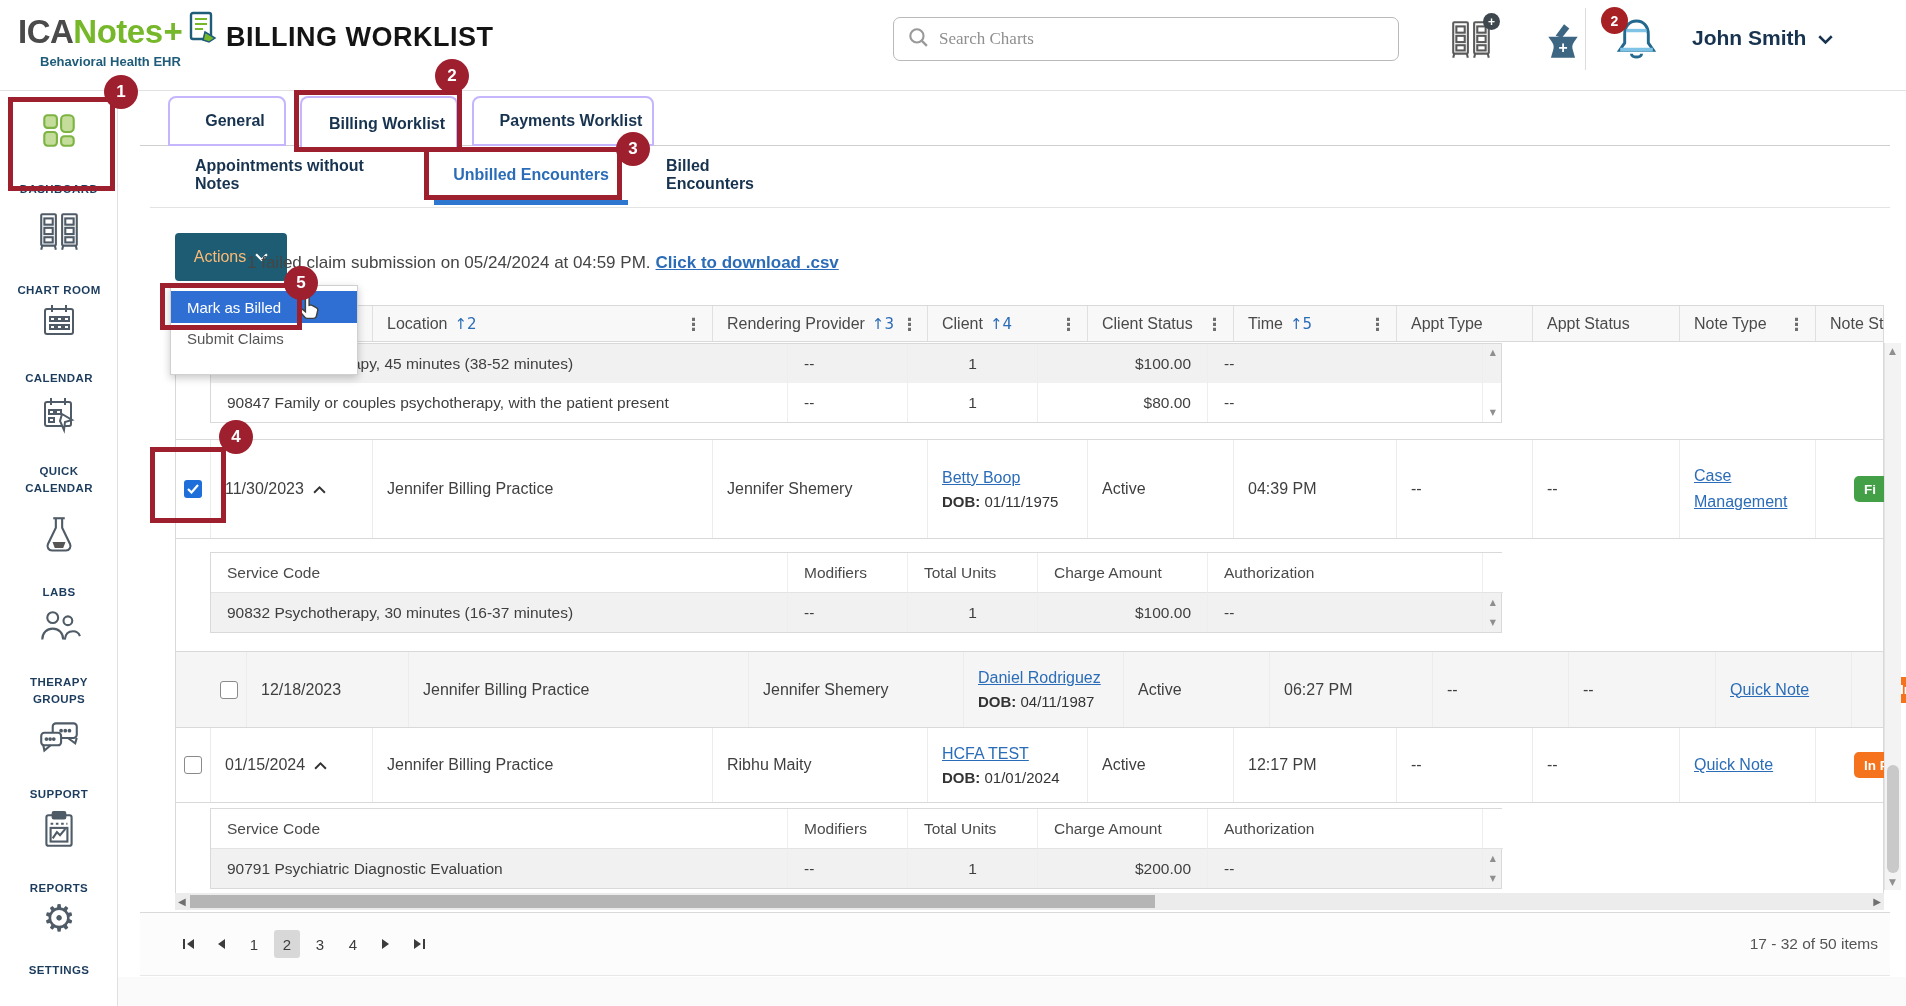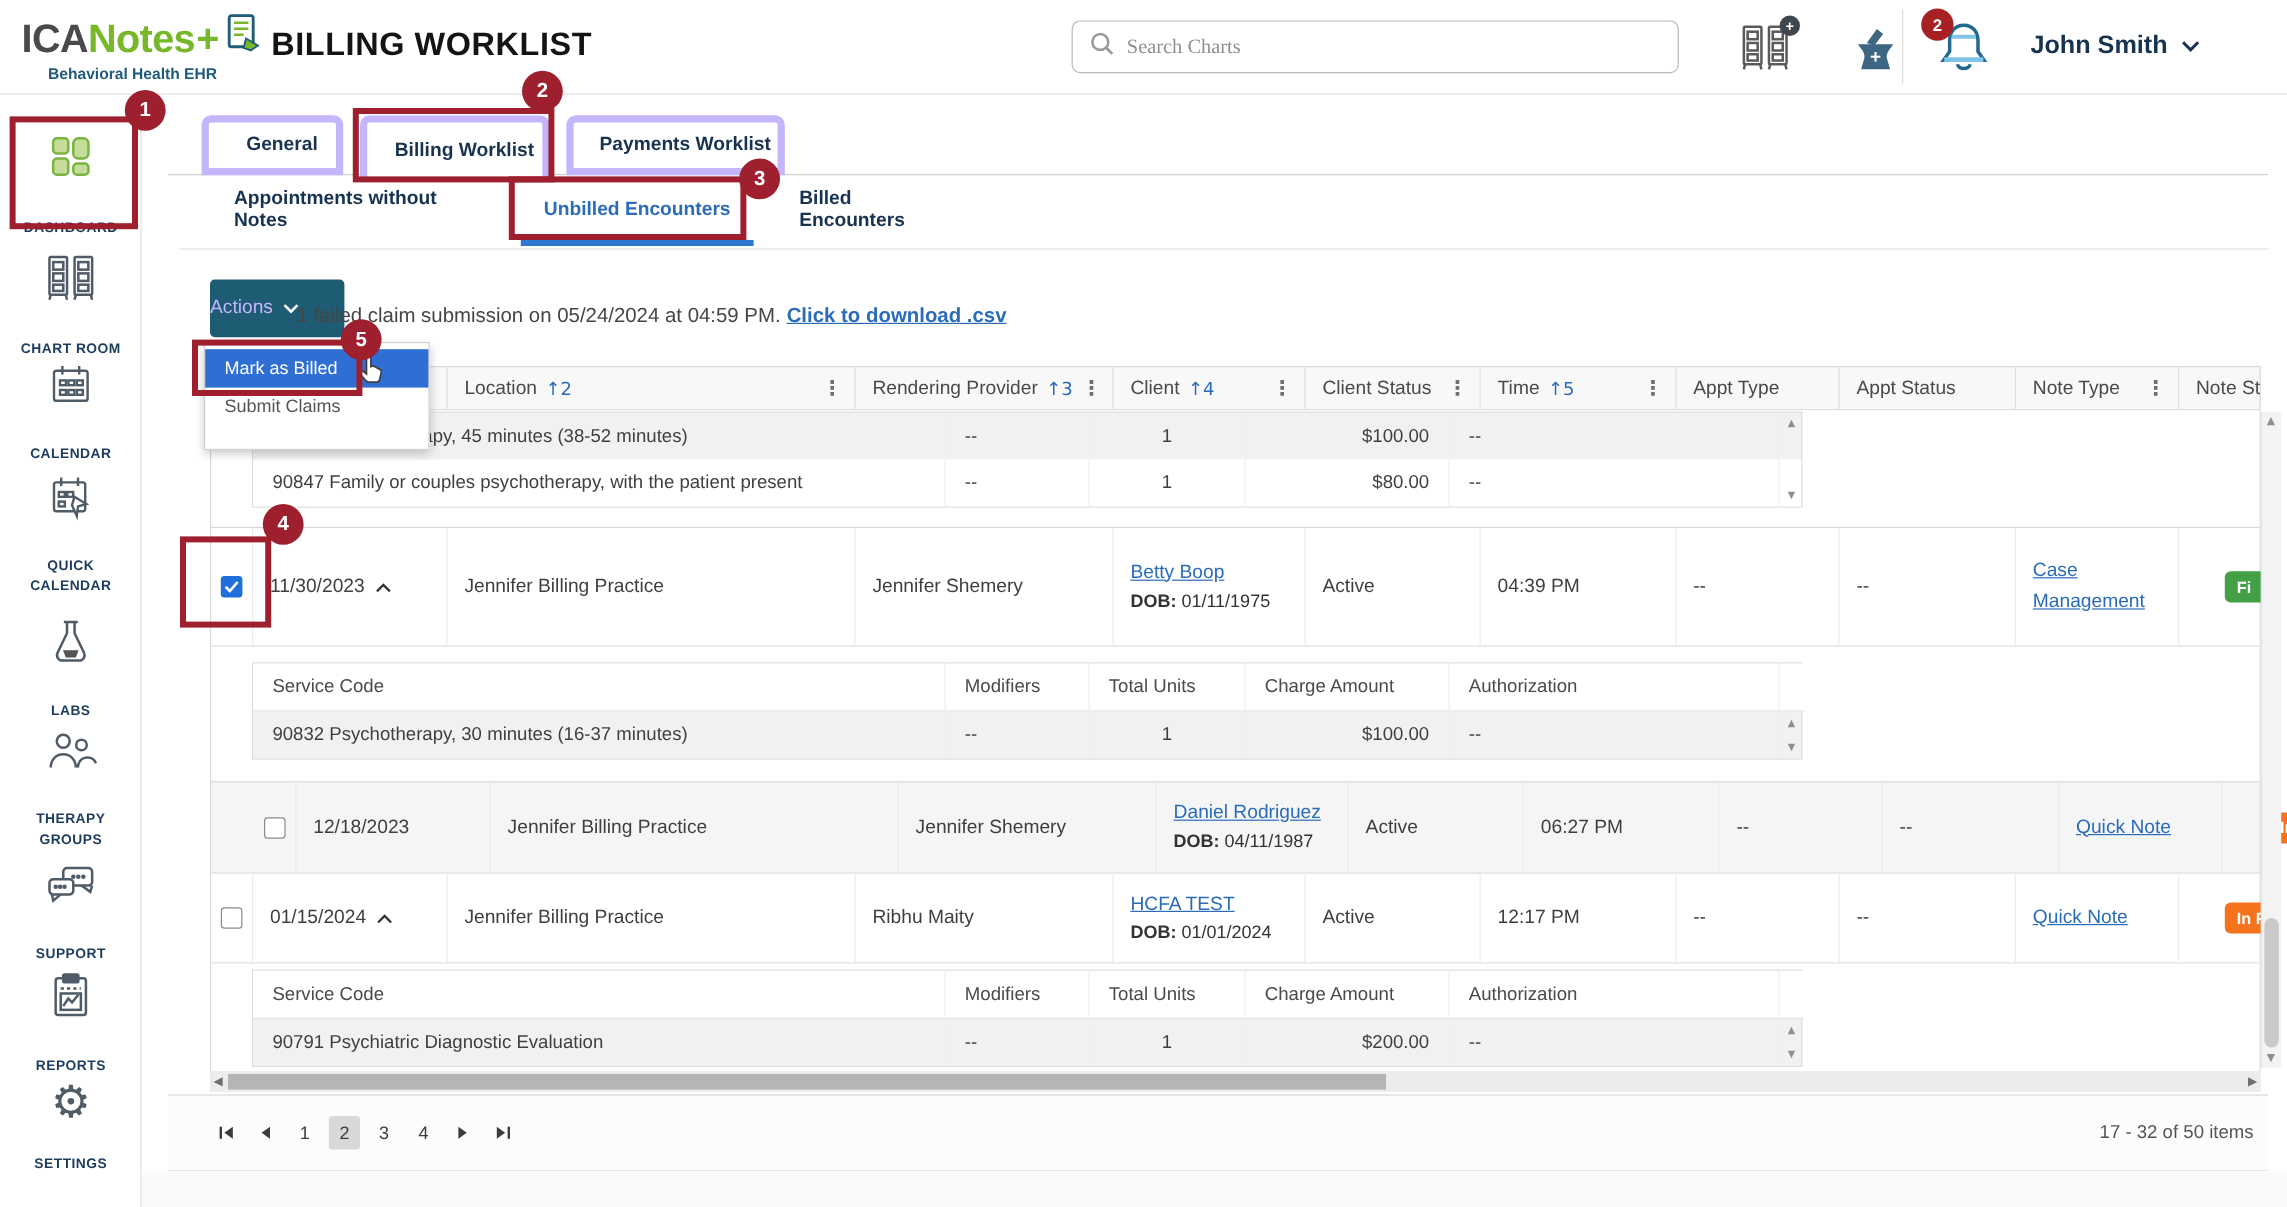--- a/index.html
+++ b/index.html
@@ -1,20 +1,20 @@
 <!DOCTYPE html>
 <html><head>
 <meta charset="utf-8">
 <style>
   * { margin:0; padding:0; box-sizing:border-box; }
   html,body { width:1906px; height:1006px; background:#fff; font-family:"Liberation Sans", sans-serif; color:#4a4a4a; overflow:hidden; }
   #app { position:relative; width:1906px; height:1006px; background:#fff; }
 
   
-  #header { position:absolute; left:0; top:0; width:1906px; height:79px; background:#fff; border-bottom:1px solid #e2e2e2; z-index:20;padding-left:28px; }
+  #header { position:absolute; left:0; top:0; width:1906px; height:91px; background:#fff; border-bottom:1px solid #e2e2e2; z-index:20;padding-left:28px; }
   .logo { position:absolute; left:18px; top:10px; }
   .logo-line { font-size:33px; font-weight:800; letter-spacing:-0.5px; display:flex; align-items:center; } .logo-notes { color:#76b82a; } .logo-plus { color:#76b82a; margin-left:1px; }
   .logo-tagline { font-size:13px; font-weight:700; color:#1f5c7a; margin-top:0px; margin-left:22px; }
   .page-title { position:absolute; left:226px; top:22px; font-size:27px; font-weight:800; letter-spacing:0.5px; color:#141414; }
   .searchbox { position:absolute; left:893px; top:17px; width:506px; height:44px; border:1px solid #b9b9b9; border-radius:7px; display:flex; align-items:center; padding:0 14px; background:#fff; }
   .searchbox input { border:none; outline:none; font-size:17px; color:#15803d; margin-left:10px; width:430px; font-family:Liberation Serif, serif; }
   .searchbox input::placeholder { color:#8f8f8f; }
   .hdr-ico { position:absolute; top:18px; }
   .ico-badge { position:absolute; width:17px; height:17px; border-radius:50%; background:#3f474e; color:#fff; font-size:12px; font-weight:700; display:flex; align-items:center; justify-content:center; }
   .hdr-divider { position:absolute; left:1585px; top:8px; width:1px; height:62px; background:#ddd; }
@@ -22,29 +22,29 @@
   .user { position:absolute; left:1692px; top:26px; display:flex; align-items:center; gap:12px; font-size:21px; font-weight:700; color:#17334f; cursor:pointer; }
 
   
   #sidebar { position:absolute; left:0; top:79px; width:118px; height:927px; background:#fff; border-right:1px solid #e0e0e0; z-index:10; }
   .sbi { position:absolute; left:0; width:118px; display:flex; flex-direction:column; align-items:center; gap:25px; cursor:pointer; }
   .sbi .lbl { font-size:11.5px; font-weight:700; color:#1c3c5e; letter-spacing:0.4px; text-align:center; line-height:1.5; padding:0 6px; }
   .gear-glyph { font-size:37px; line-height:36px; color:#4f5b66; font-family:"DejaVu Sans",sans-serif; }
 
   
   .tabstrip-line { position:absolute; left:140px; top:145px; width:1750px; height:1px; background:#cfcfcf; }
-  .tab { position:absolute; top:96px; height:50px; background:#fff; border:6px solid #c4b5fd; border-radius:8px 8px 0 0; display:flex; align-items:center; justify-content:center; font-size:16px; font-weight:700; color:#17334f; cursor:pointer; z-index:1;padding-left:16px; }
+  .tab { position:absolute; top:96px; height:50px; background:#fff; border:2px solid #c4b5fd; border-radius:8px 8px 0 0; display:flex; align-items:center; justify-content:center; font-size:16px; font-weight:700; color:#17334f; cursor:pointer; z-index:1;padding-left:16px; }
   .tab--active { height:54px; border-bottom:none; z-index:3; }
   .subtab { position:absolute; top:150px; height:50px; display:flex; align-items:center; justify-content:center; font-size:16px; font-weight:700; color:#17334f; cursor:pointer; }
   .subtab--active { color:#2b6cb8; }
   .subtab-underline { position:absolute; left:434px; top:200px; width:194px; height:5px; background:#2e77d0; }
   .subtab-sep { position:absolute; left:150px; top:207px; width:1740px; height:1px; background:#e3e3e3; }
 
   
-  .actions-btn { position:absolute; left:175px; top:233px; width:112px; height:48px; background:#1d5c73; border:none; border-radius:4px; color:#c4b5fd; font-size:16px; font-weight:400; display:flex; align-items:center; gap:9px; cursor:pointer; font-family:"Liberation Sans",sans-serif; }
+  .actions-btn { position:absolute; left:175px; top:233px; width:112px; height:48px; background:#1d5c73; border:none; border-radius:4px; color:#fdba74; font-size:16px; font-weight:400; display:flex; align-items:center; justify-content:center; gap:9px; cursor:pointer; font-family:"Liberation Sans",sans-serif; }
   .claim-notice { position:absolute; left:247px; top:253px; font-size:17px; color:#454545; z-index:5; }
   .claim-notice a { color:#2b6cb8; font-weight:700; text-decoration:underline; cursor:pointer; margin-left:5px; }
 
   
   .menu { position:absolute; left:170px; top:285px; width:188px; background:#fff; border:1px solid #d0d0d0; box-shadow:0 3px 8px rgba(0,0,0,0.22); z-index:40; padding:5px 0 21px 0; }
   .menu-item { height:32px; display:flex; align-items:center; padding-left:16px; font-size:15px; cursor:pointer; }
   .menu-item--hl { background:#2f6fd3; color:#fff; }
   .menu-item--plain { color:#555; height:30px; }
   .hand-cursor { position:absolute; left:296px; top:293px; width:25px; height:29px; z-index:55; }
 

